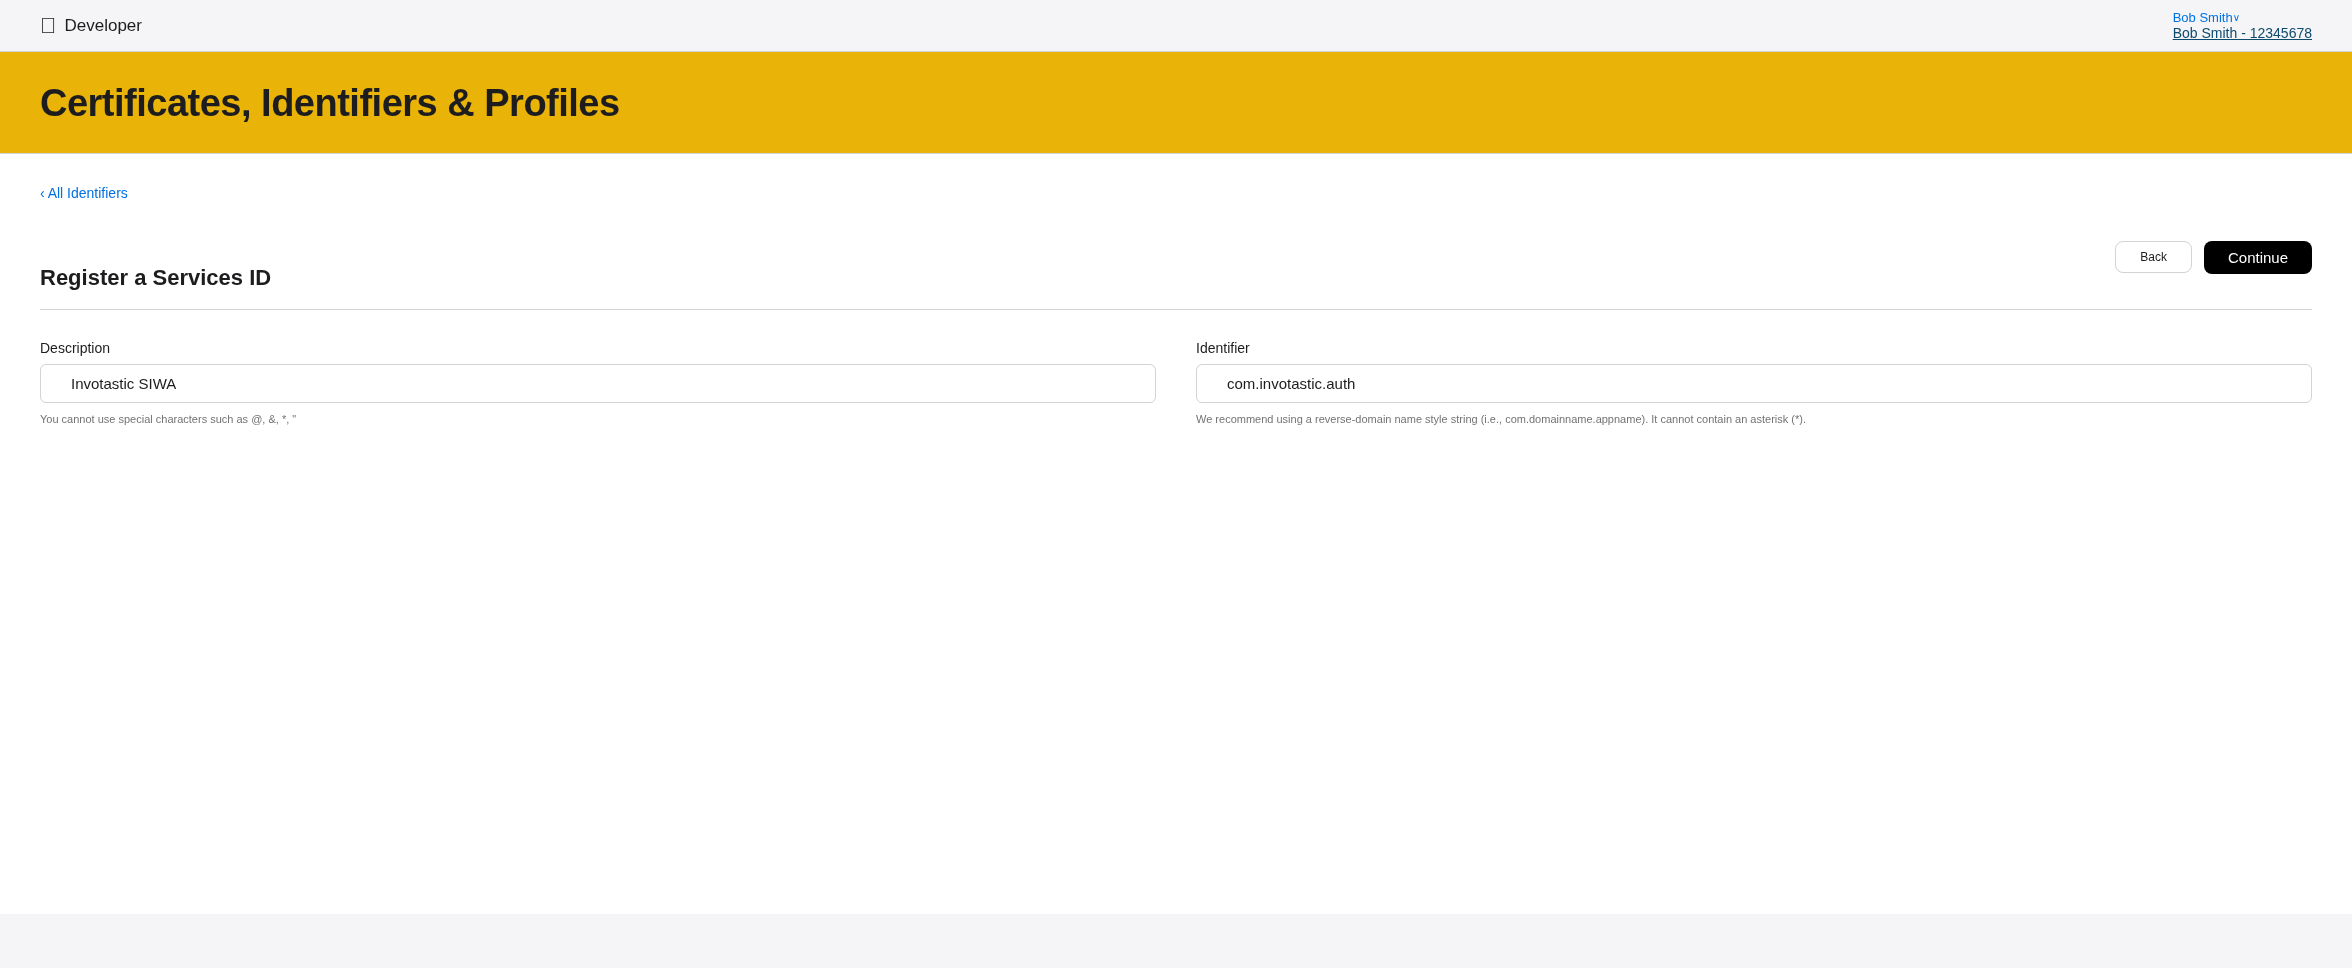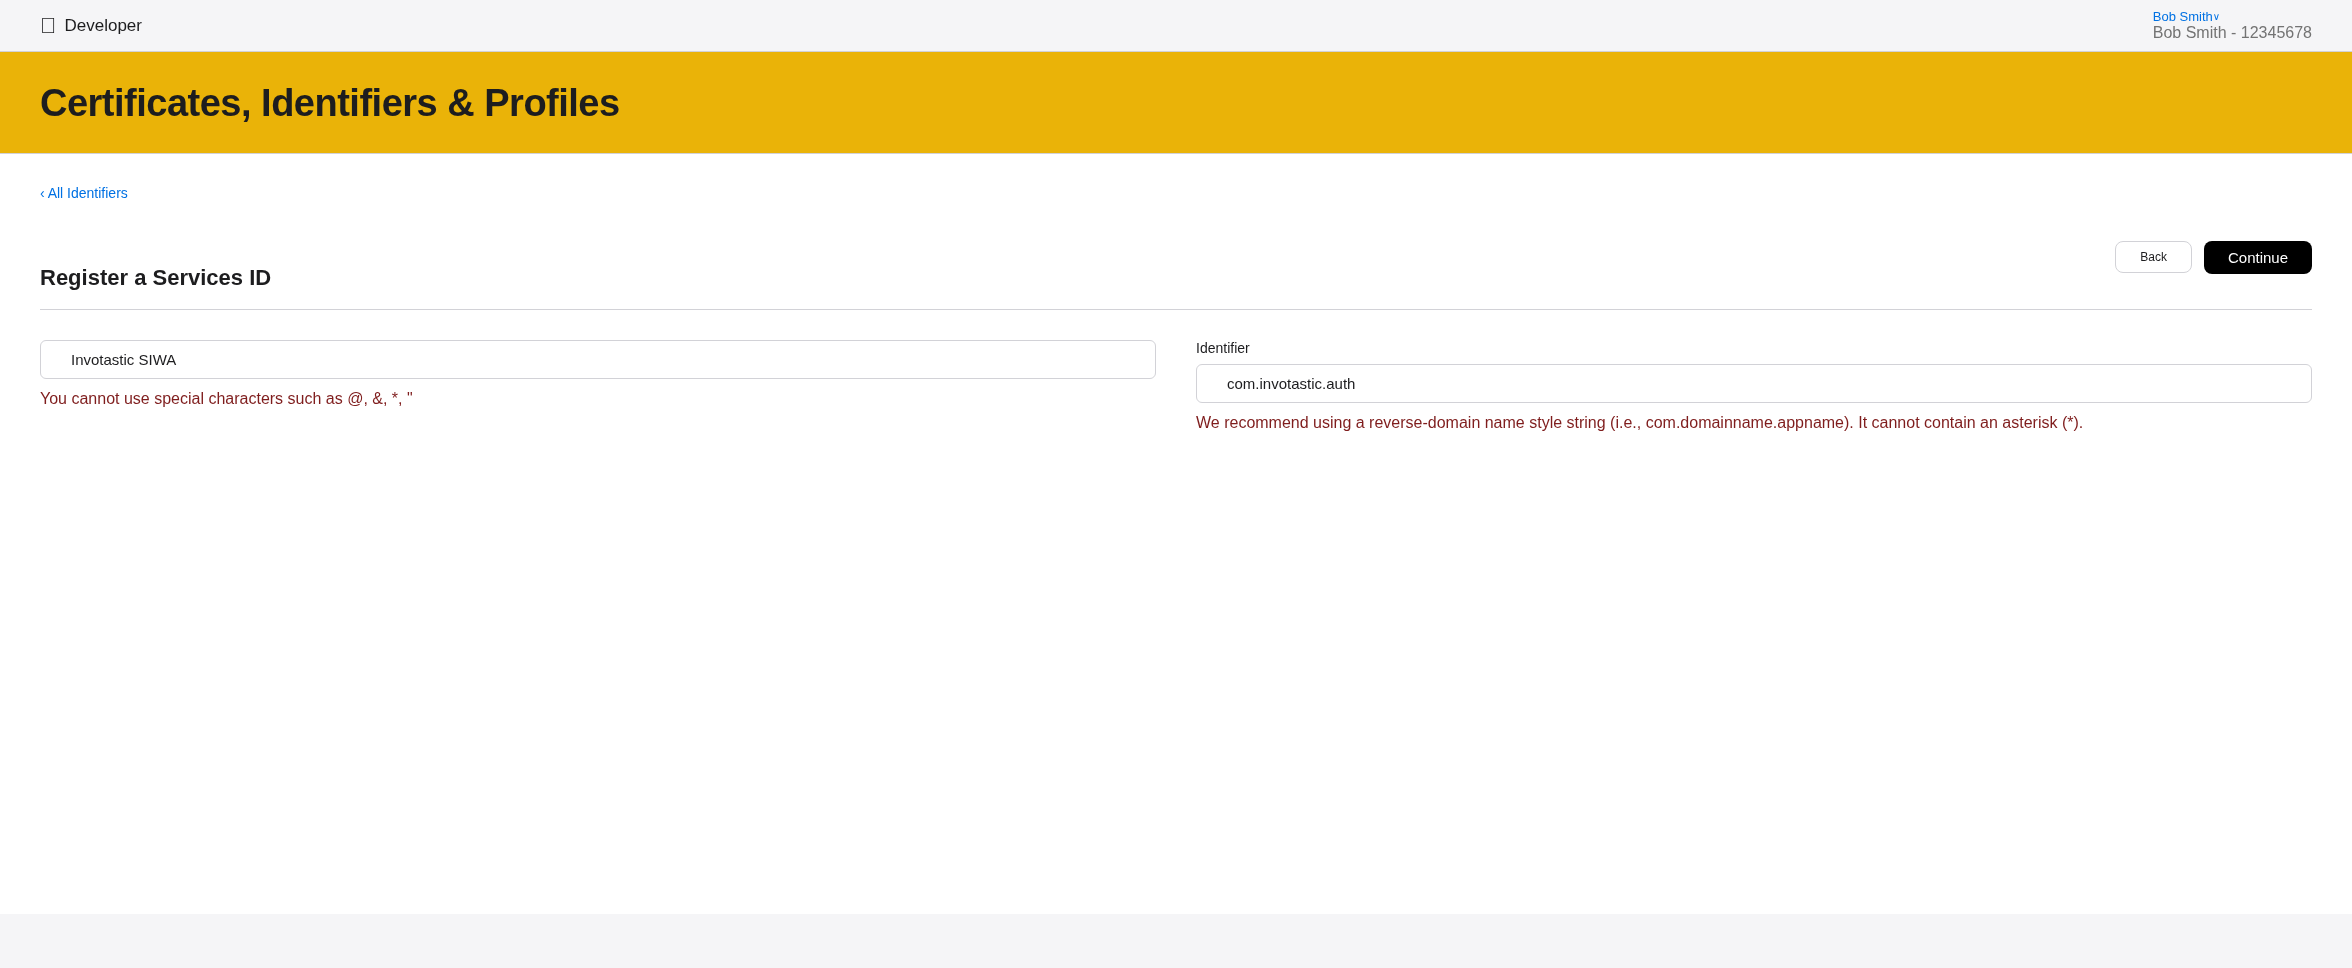--- a/index.html
+++ b/index.html
@@ -51,22 +51,23 @@
       align-items: center;
       justify-content: flex-start;
       gap: 0;
     }
 
     .nav-user-name .chevron {
       font-size: 10px;
     }
 
     .nav-user-account {
-      color: #737373;
-      font-size: 16px;
+      color: #0c4a6e;
+      font-size: 14px;
+      text-decoration: underline;
     }
 
     
     .page-header {
       background-color: #eab308;
       border-bottom: 1px solid #d2d2d7;
       padding: 30px 40px 28px;
     }
 
     .page-title {
@@ -161,22 +162,22 @@
       border: 1px solid #d2d2d7;
       border-radius: 6px;
       padding: 10px 30px;
       font-size: 15px;
       color: #1d1d1f;
       background: #ffffff;
       outline: none;
     }
 
     .form-hint {
-      font-size: 16px;
-      color: #7f1d1d;
+      font-size: 11px;
+      color: #737373;
       margin-top: 8px;
       line-height: 1.5;
     }
   </style>
 </head>
 <body>
 
 <nav class="top-nav">
   <div class="nav-logo">
     <span class="apple-logo"></span>
@@ -209,20 +210,21 @@
     <div class="section-buttons">
       <button class="btn-back">Back</button>
       <button class="btn-continue">Continue</button>
     </div>
   </div>
 
   
   <div class="form-row">
 
     <div class="form-group">
+      <label class="form-label">Description</label>
       <input class="form-input" type="text" value="Invotastic SIWA" style="">
       <p class="form-hint">You cannot use special characters such as @, &amp;, *, "</p>
     </div>
 
     <div class="form-group">
       <label class="form-label">Identifier</label>
       <input class="form-input" type="text" value="com.invotastic.auth" style="">
       <p class="form-hint">We recommend using a reverse-domain name style string (i.e., com.domainname.appname). It cannot contain an asterisk (*).</p>
     </div>
 

